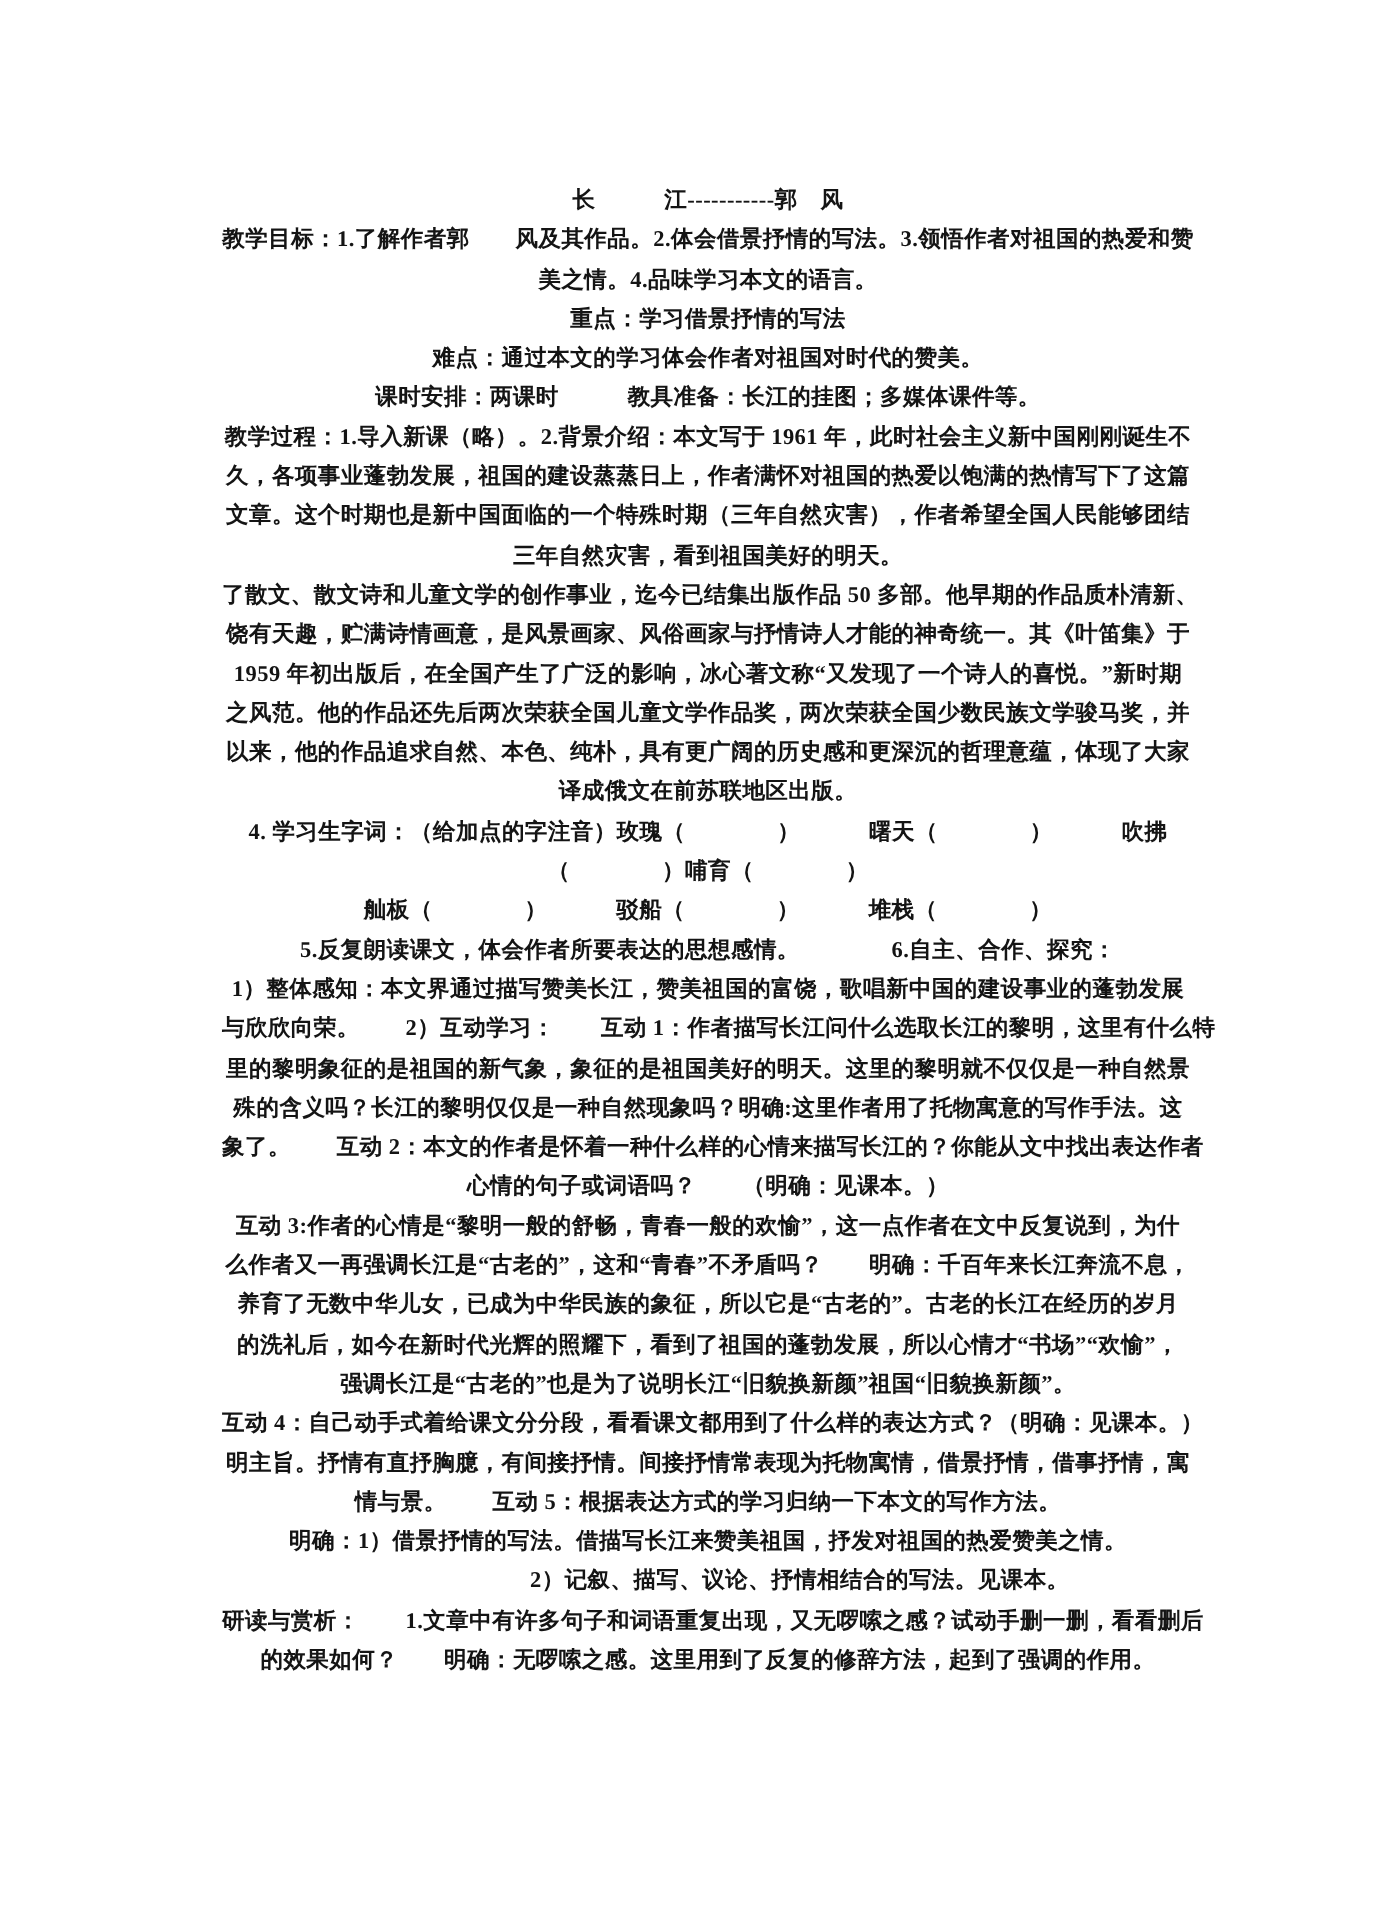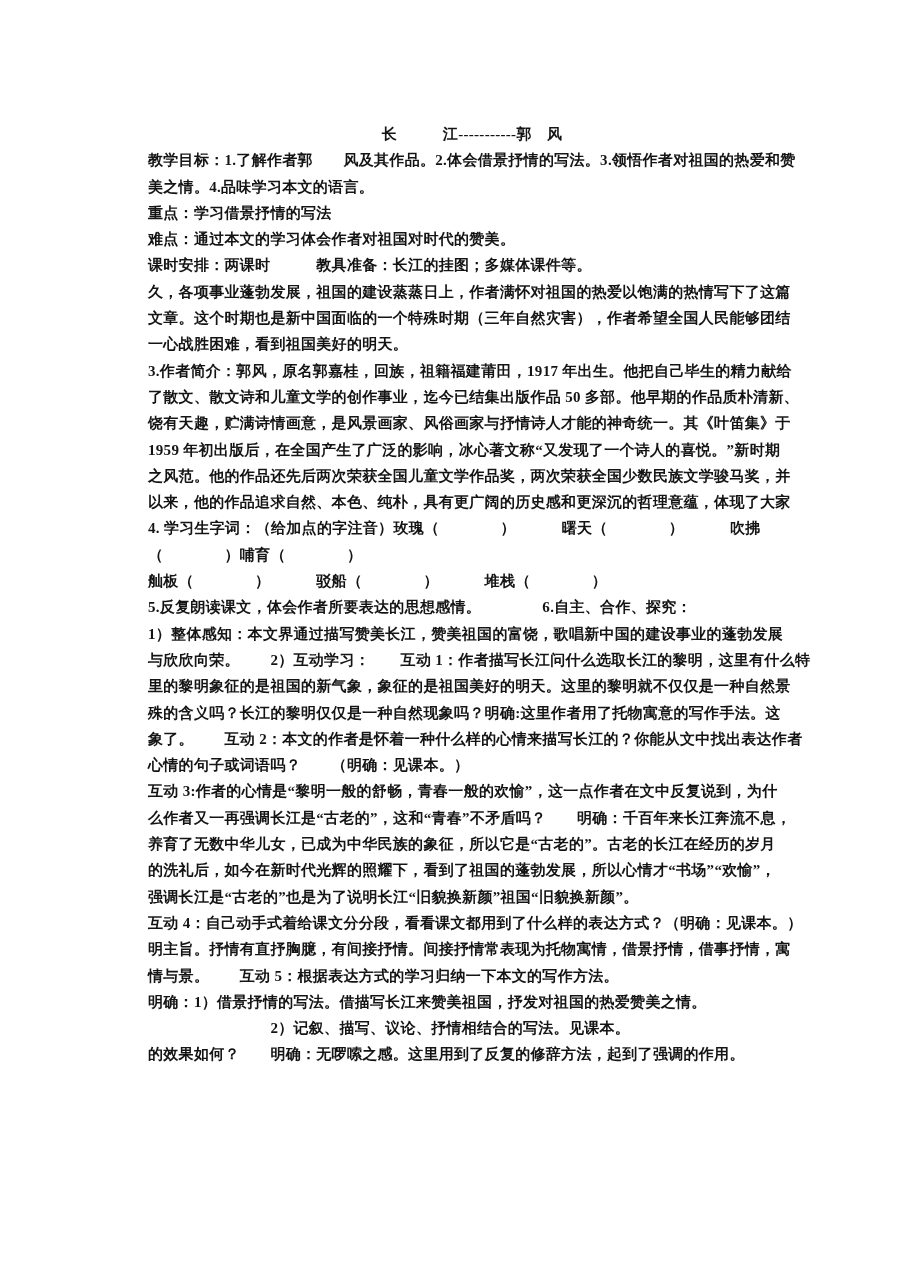--- a/index.html
+++ b/index.html
@@ -21,64 +21,66 @@
     position: absolute;
     top: 121px;
     left: 148px;
     width: 648px;
   }
   .line {
     height: 26.3px;
     line-height: 26.3px;
     font-size: 15px;
     white-space: pre;
-    text-align: left;
+    text-align: center;
     letter-spacing: 0.3px;
   }
   .line.center {
     text-align: center;
   }
 </style>
 </head>
 <body>
 
 <div class="page">
   <div class="doc-body">
     <div class="line center">长　　　江-----------郭　风</div>
     <div id="doc-lines">
         <div class="line">教学目标：1.了解作者郭　　风及其作品。2.体会借景抒情的写法。3.领悟作者对祖国的热爱和赞</div>
         <div class="line">美之情。4.品味学习本文的语言。</div>
         <div class="line">重点：学习借景抒情的写法</div>
         <div class="line">难点：通过本文的学习体会作者对祖国对时代的赞美。</div>
         <div class="line">课时安排：两课时　　　教具准备：长江的挂图；多媒体课件等。</div>
+        <div class="line">教学过程：1.导入新课（略）。2.背景介绍：本文写于 1961 年，此时社会主义新中国刚刚诞生不</div>
         <div class="line">久，各项事业蓬勃发展，祖国的建设蒸蒸日上，作者满怀对祖国的热爱以饱满的热情写下了这篇</div>
         <div class="line">文章。这个时期也是新中国面临的一个特殊时期（三年自然灾害），作者希望全国人民能够团结</div>
-        <div class="line">一心战胜困难，看到祖国美好的明天。</div>
-        <div class="line">3.作者简介：郭风，原名郭嘉桂，回族，祖籍福建莆田，1917 年出生。他把自己毕生的精力献给</div>
+        <div class="line">三年自然灾害，看到祖国美好的明天。</div>
         <div class="line">了散文、散文诗和儿童文学的创作事业，迄今已结集出版作品 50 多部。他早期的作品质朴清新、</div>
         <div class="line">饶有天趣，贮满诗情画意，是风景画家、风俗画家与抒情诗人才能的神奇统一。其《叶笛集》于</div>
         <div class="line">1959 年初出版后，在全国产生了广泛的影响，冰心著文称“又发现了一个诗人的喜悦。”新时期</div>
         <div class="line">之风范。他的作品还先后两次荣获全国儿童文学作品奖，两次荣获全国少数民族文学骏马奖，并</div>
         <div class="line">以来，他的作品追求自然、本色、纯朴，具有更广阔的历史感和更深沉的哲理意蕴，体现了大家</div>
+        <div class="line">译成俄文在前苏联地区出版。</div>
         <div class="line">4. 学习生字词：（给加点的字注音）玫瑰（　　　　）　　　曙天（　　　　）　　　吹拂</div>
         <div class="line">（　　　　）哺育（　　　　）</div>
         <div class="line">舢板（　　　　）　　　驳船（　　　　）　　　堆栈（　　　　）</div>
         <div class="line">5.反复朗读课文，体会作者所要表达的思想感情。　　　　6.自主、合作、探究：</div>
         <div class="line">1）整体感知：本文界通过描写赞美长江，赞美祖国的富饶，歌唱新中国的建设事业的蓬勃发展</div>
         <div class="line">与欣欣向荣。　　2）互动学习：　　互动 1：作者描写长江问什么选取长江的黎明，这里有什么特</div>
         <div class="line">里的黎明象征的是祖国的新气象，象征的是祖国美好的明天。这里的黎明就不仅仅是一种自然景</div>
         <div class="line">殊的含义吗？长江的黎明仅仅是一种自然现象吗？明确:这里作者用了托物寓意的写作手法。这</div>
         <div class="line">象了。　　互动 2：本文的作者是怀着一种什么样的心情来描写长江的？你能从文中找出表达作者</div>
         <div class="line">心情的句子或词语吗？　　（明确：见课本。）</div>
         <div class="line">互动 3:作者的心情是“黎明一般的舒畅，青春一般的欢愉”，这一点作者在文中反复说到，为什</div>
         <div class="line">么作者又一再强调长江是“古老的”，这和“青春”不矛盾吗？　　明确：千百年来长江奔流不息，</div>
         <div class="line">养育了无数中华儿女，已成为中华民族的象征，所以它是“古老的”。古老的长江在经历的岁月</div>
         <div class="line">的洗礼后，如今在新时代光辉的照耀下，看到了祖国的蓬勃发展，所以心情才“书场”“欢愉”，</div>
         <div class="line">强调长江是“古老的”也是为了说明长江“旧貌换新颜”祖国“旧貌换新颜”。</div>
         <div class="line">互动 4：自己动手式着给课文分分段，看看课文都用到了什么样的表达方式？（明确：见课本。）</div>
         <div class="line">明主旨。抒情有直抒胸臆，有间接抒情。间接抒情常表现为托物寓情，借景抒情，借事抒情，寓</div>
         <div class="line">情与景。　　互动 5：根据表达方式的学习归纳一下本文的写作方法。</div>
         <div class="line">明确：1）借景抒情的写法。借描写长江来赞美祖国，抒发对祖国的热爱赞美之情。</div>
         <div class="line">　　　　　　　　2）记叙、描写、议论、抒情相结合的写法。见课本。</div>
+        <div class="line">研读与赏析：　　1.文章中有许多句子和词语重复出现，又无啰嗦之感？试动手删一删，看看删后</div>
         <div class="line">的效果如何？　　明确：无啰嗦之感。这里用到了反复的修辞方法，起到了强调的作用。</div>
       </div>
   </div>
 </div>
 
 </body></html>

